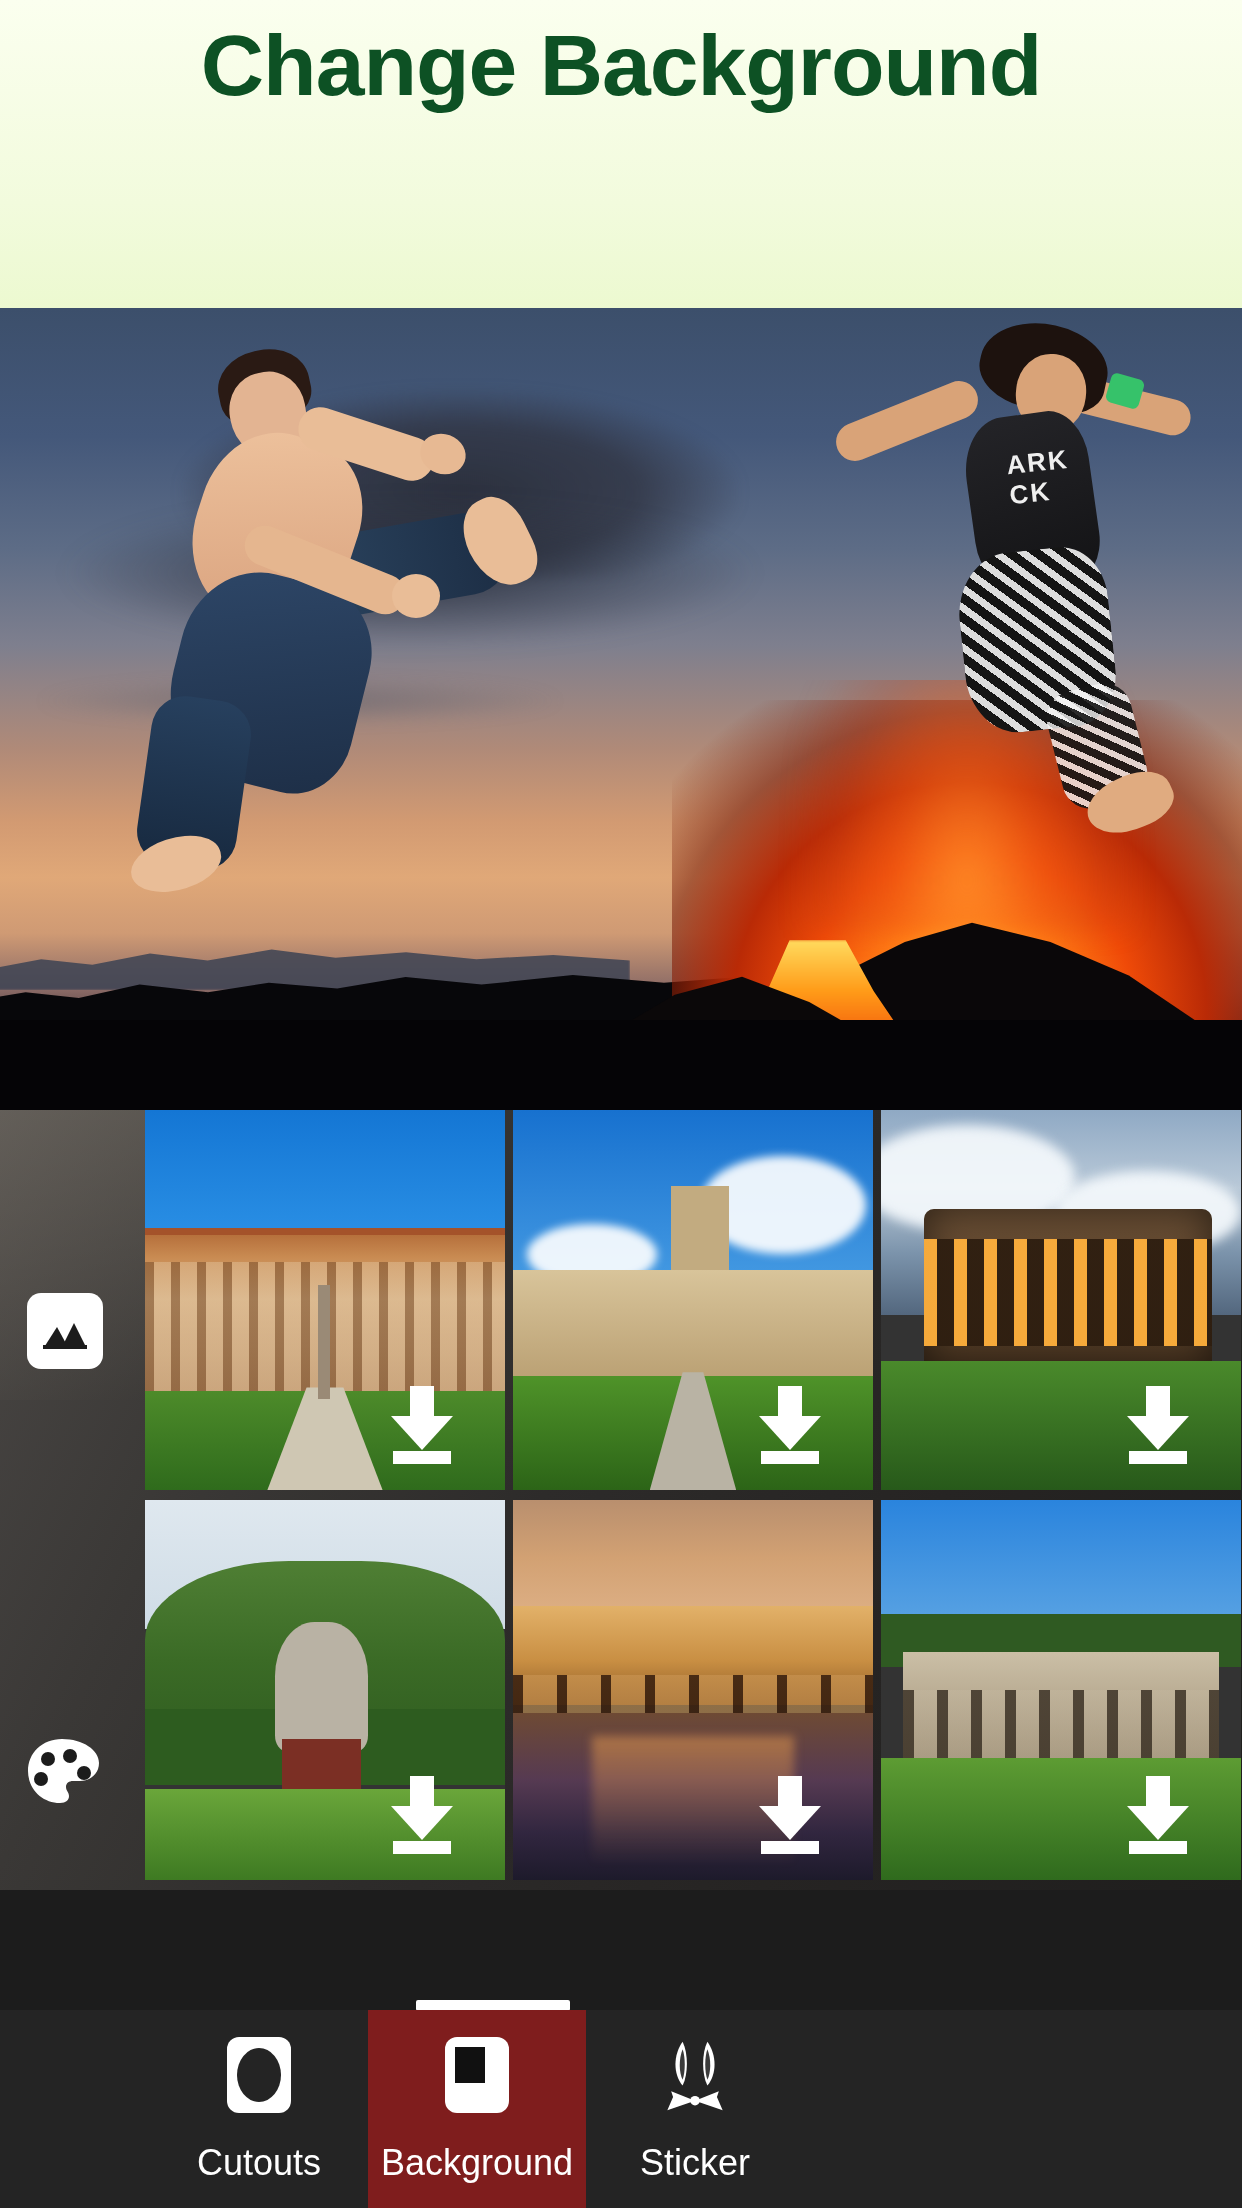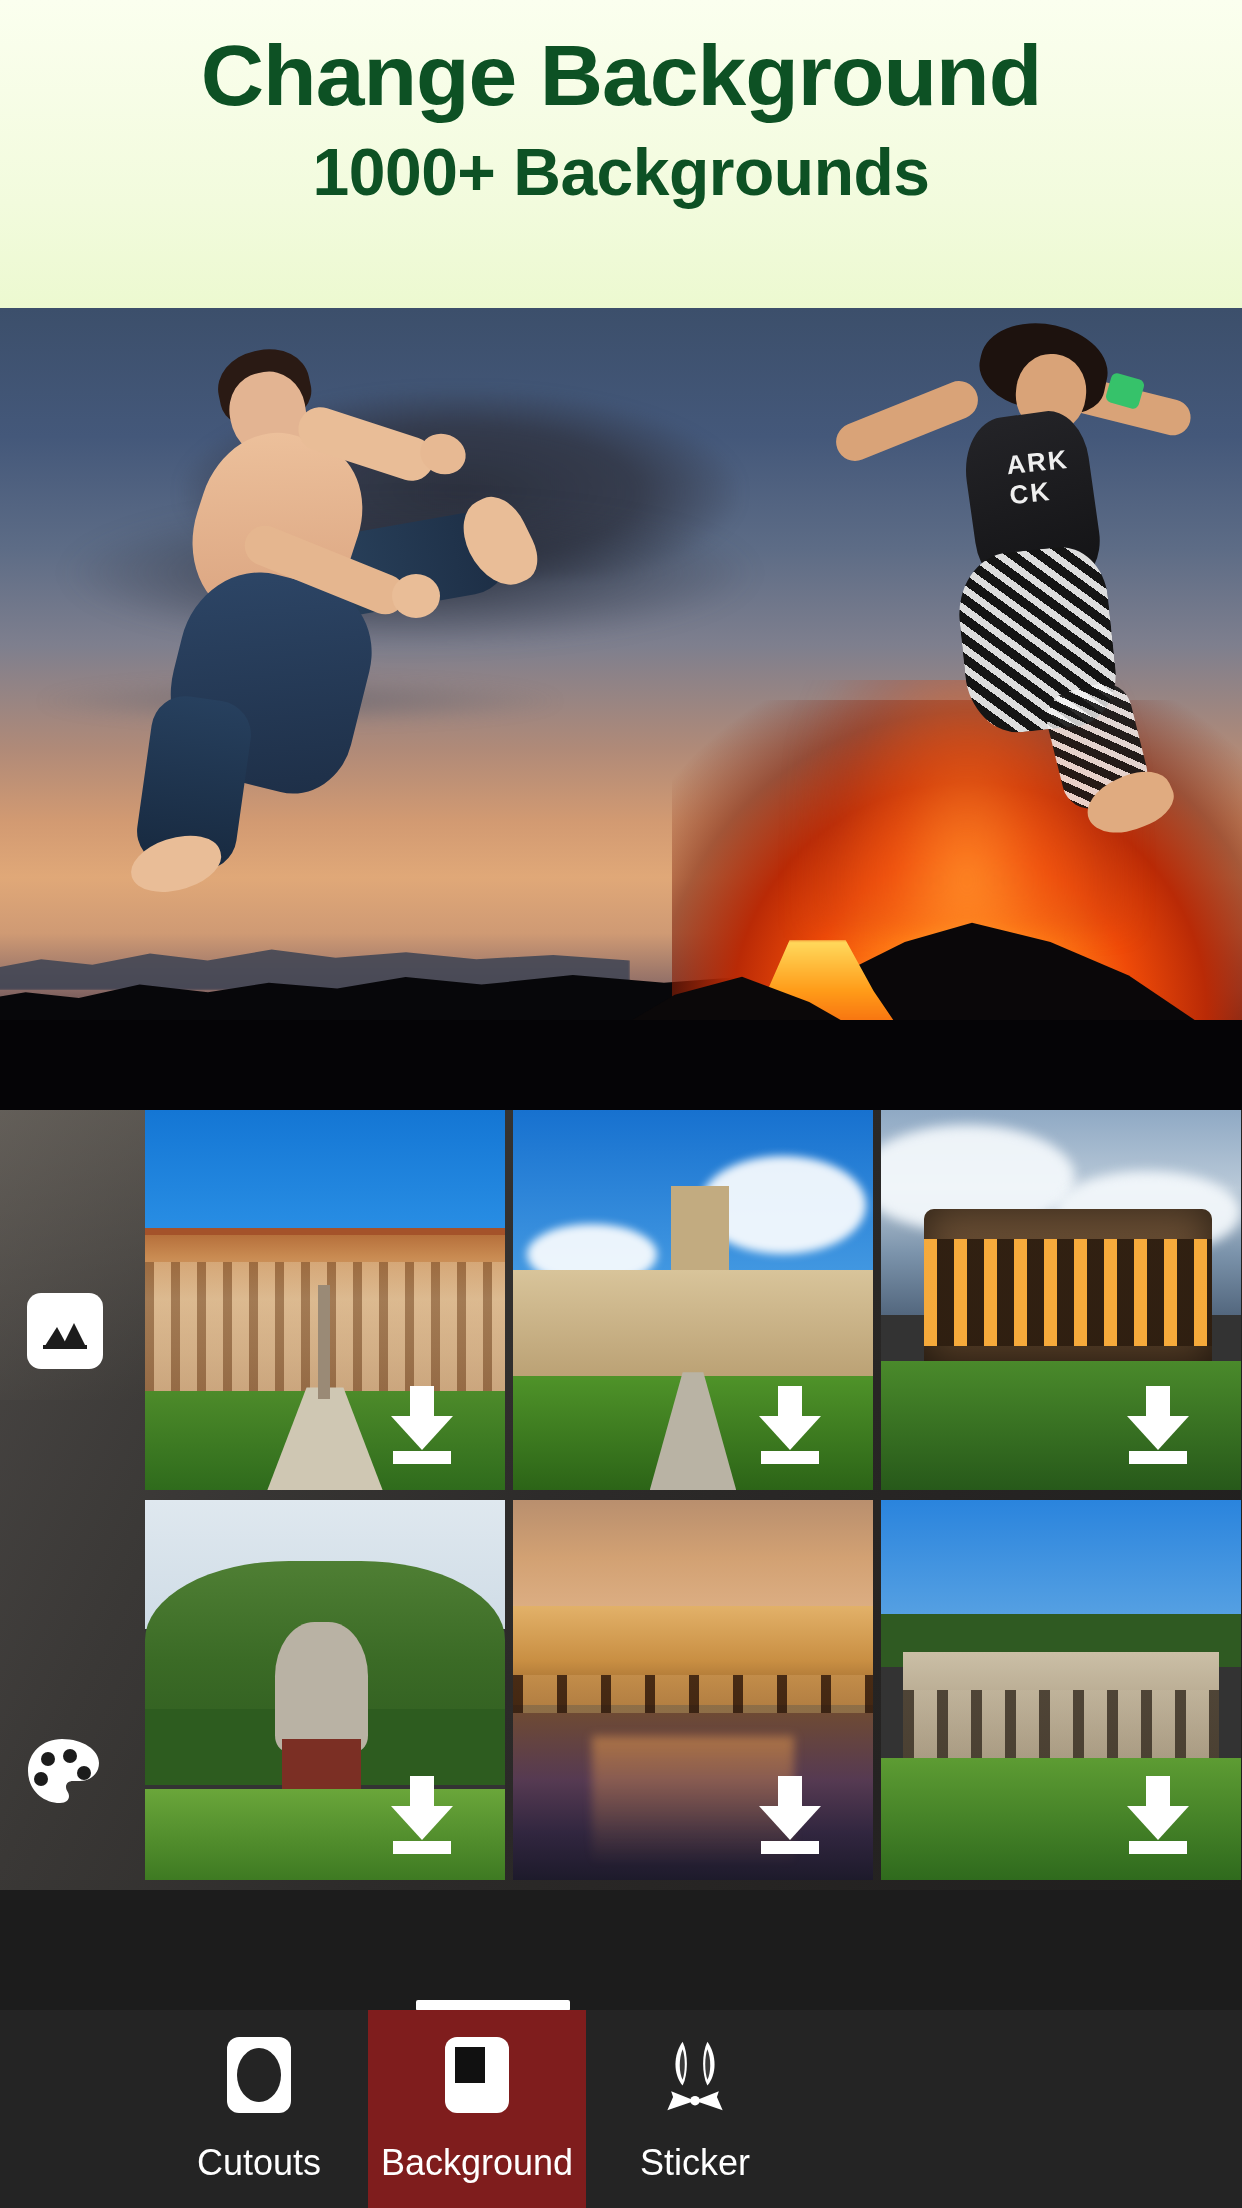--- a/index.html
+++ b/index.html
@@ -6,21 +6,21 @@
   html,body { width:1242px; height:2208px; overflow:hidden; background:#1c1c1c;
               font-family:"Liberation Sans", sans-serif; }
 
   #app { position:relative; width:1242px; height:2208px; overflow:hidden; }
 
   
   .promo {
     position:absolute; left:0; top:0; width:1242px; height:368px;
     background:linear-gradient(180deg,#fbffef 0%,#f2fbdd 55%,#e9f8c9 100%);
     display:flex; flex-direction:column; align-items:center; justify-content:flex-start;
-    padding-top:32px;
+    padding-top:22px;
   }
   .promo-title {
     font-size:86px; font-weight:bold; color:#0d5124; letter-spacing:-1px;
     line-height:1.02; white-space:nowrap;
     transform:scaleX(1.02);
   }
   .promo-sub {
     font-size:66px; font-weight:bold; color:#0d5124; letter-spacing:-0.5px;
     margin-top:14px; white-space:nowrap;
   }
@@ -262,21 +262,20 @@
   .sp-left { flex:0 0 auto; width:150px; }
   .sp-right { flex:1 1 auto; }
 </style>
 </head>
 <body>
 
 <div id="app">
 
   <div class="promo">
     <div class="promo-title">Change Background</div>
-    <div class="promo-sub">1000+ Backgrounds</div>
   </div>
 
   <div class="canvas">
     <div class="sky"></div>
     <div class="cloudbank"></div>
     <div class="cloudbank2"></div>
     <div class="cloudstreak"></div>
     <div class="ridge-far"></div>
     <div class="ridge"></div>
 

